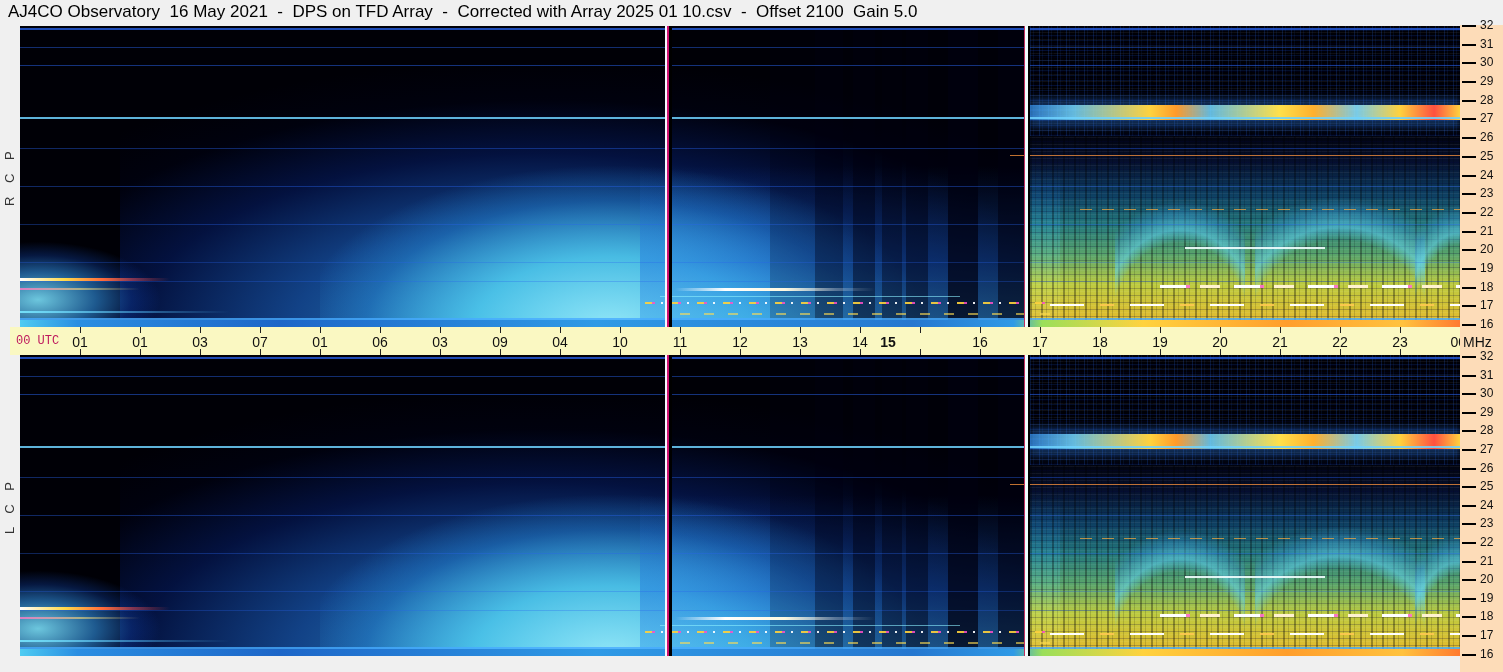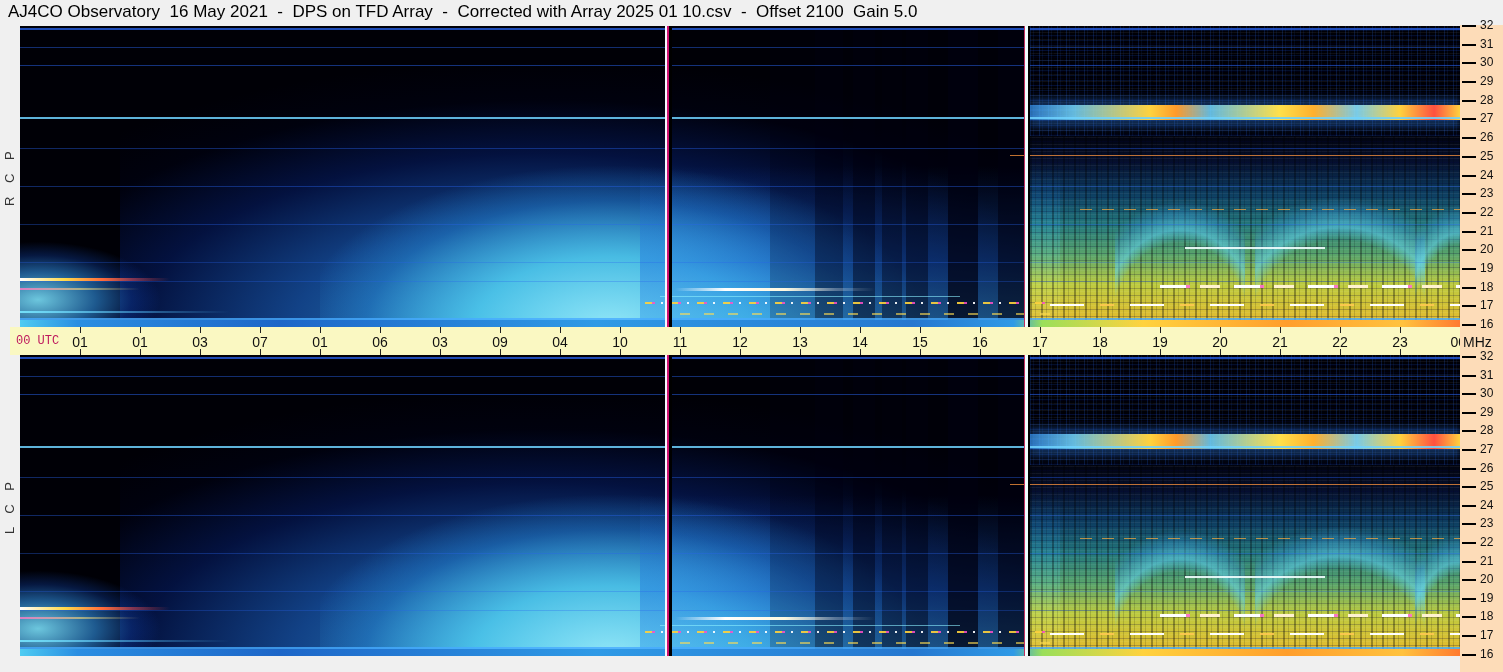--- a/index.html
+++ b/index.html
@@ -188,21 +188,21 @@
       <div class="tt tt-bot" style="left: 730px;"></div>
       <span class="tl" style="left: 730px;">12</span>
       <div class="tt tt-top" style="left: 790px;"></div>
       <div class="tt tt-bot" style="left: 790px;"></div>
       <span class="tl" style="left: 790px;">13</span>
       <div class="tt tt-top" style="left: 850px;"></div>
       <div class="tt tt-bot" style="left: 850px;"></div>
       <span class="tl" style="left: 850px;">14</span>
       <div class="tt tt-top" style="left: 910px;"></div>
       <div class="tt tt-bot" style="left: 910px;"></div>
-      <span class="tl" style="left: 910px;">15</span>
+      <span class="tl" style="left: 878px; font-weight: bold;">15</span>
       <div class="tt tt-top" style="left: 970px;"></div>
       <div class="tt tt-bot" style="left: 970px;"></div>
       <span class="tl" style="left: 970px;">16</span>
       <div class="tt tt-top" style="left: 1030px;"></div>
       <div class="tt tt-bot" style="left: 1030px;"></div>
       <span class="tl" style="left: 1030px;">17</span>
       <div class="tt tt-top" style="left: 1090px;"></div>
       <div class="tt tt-bot" style="left: 1090px;"></div>
       <span class="tl" style="left: 1090px;">18</span>
       <div class="tt tt-top" style="left: 1150px;"></div>

